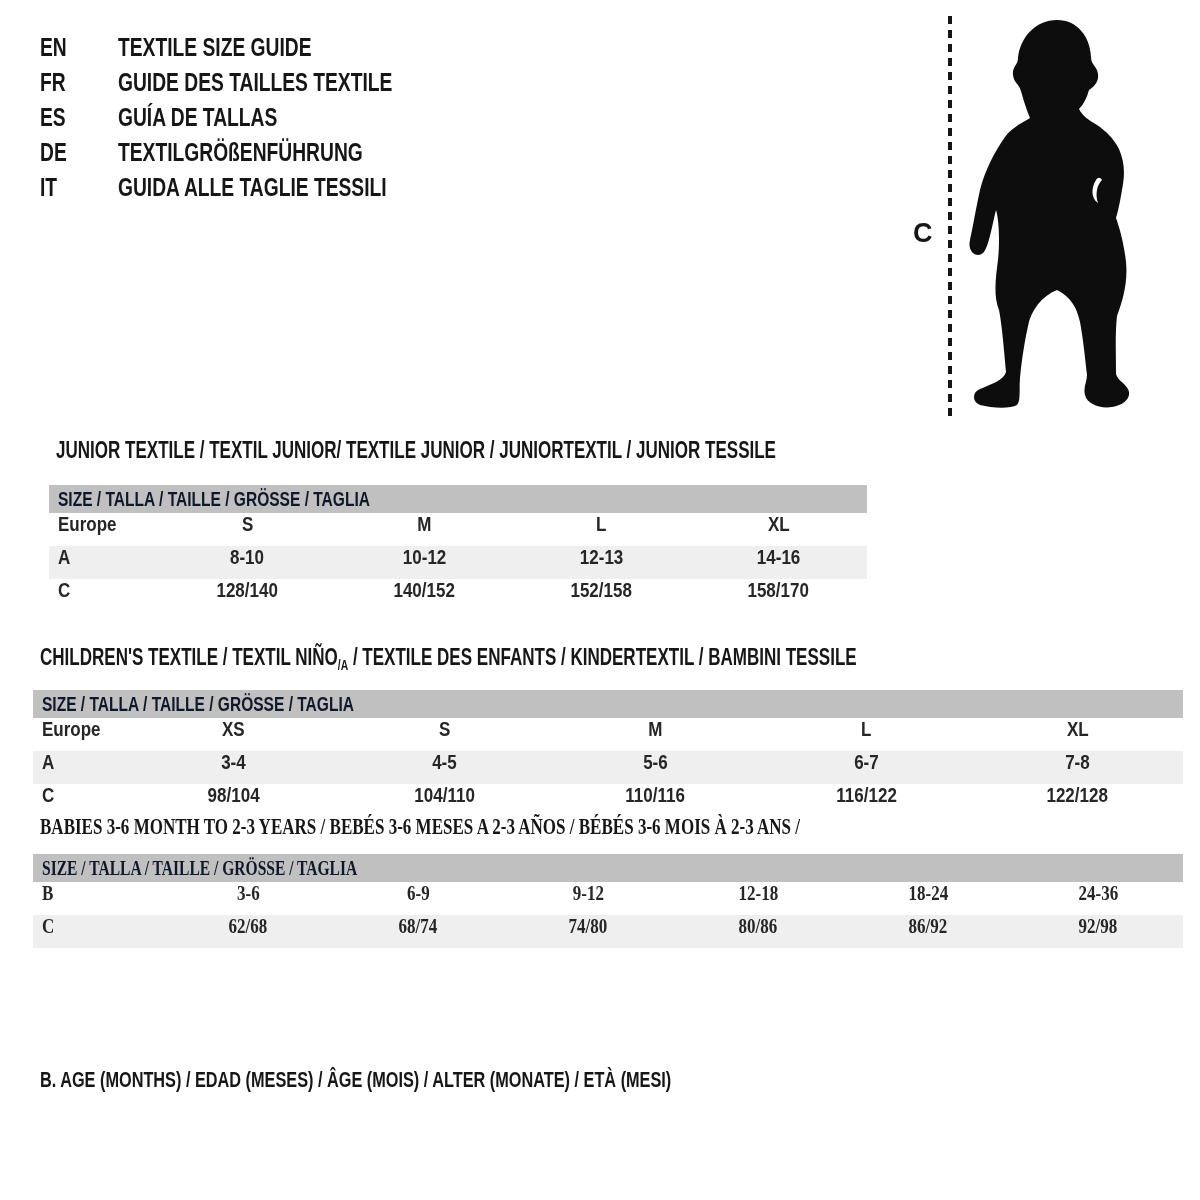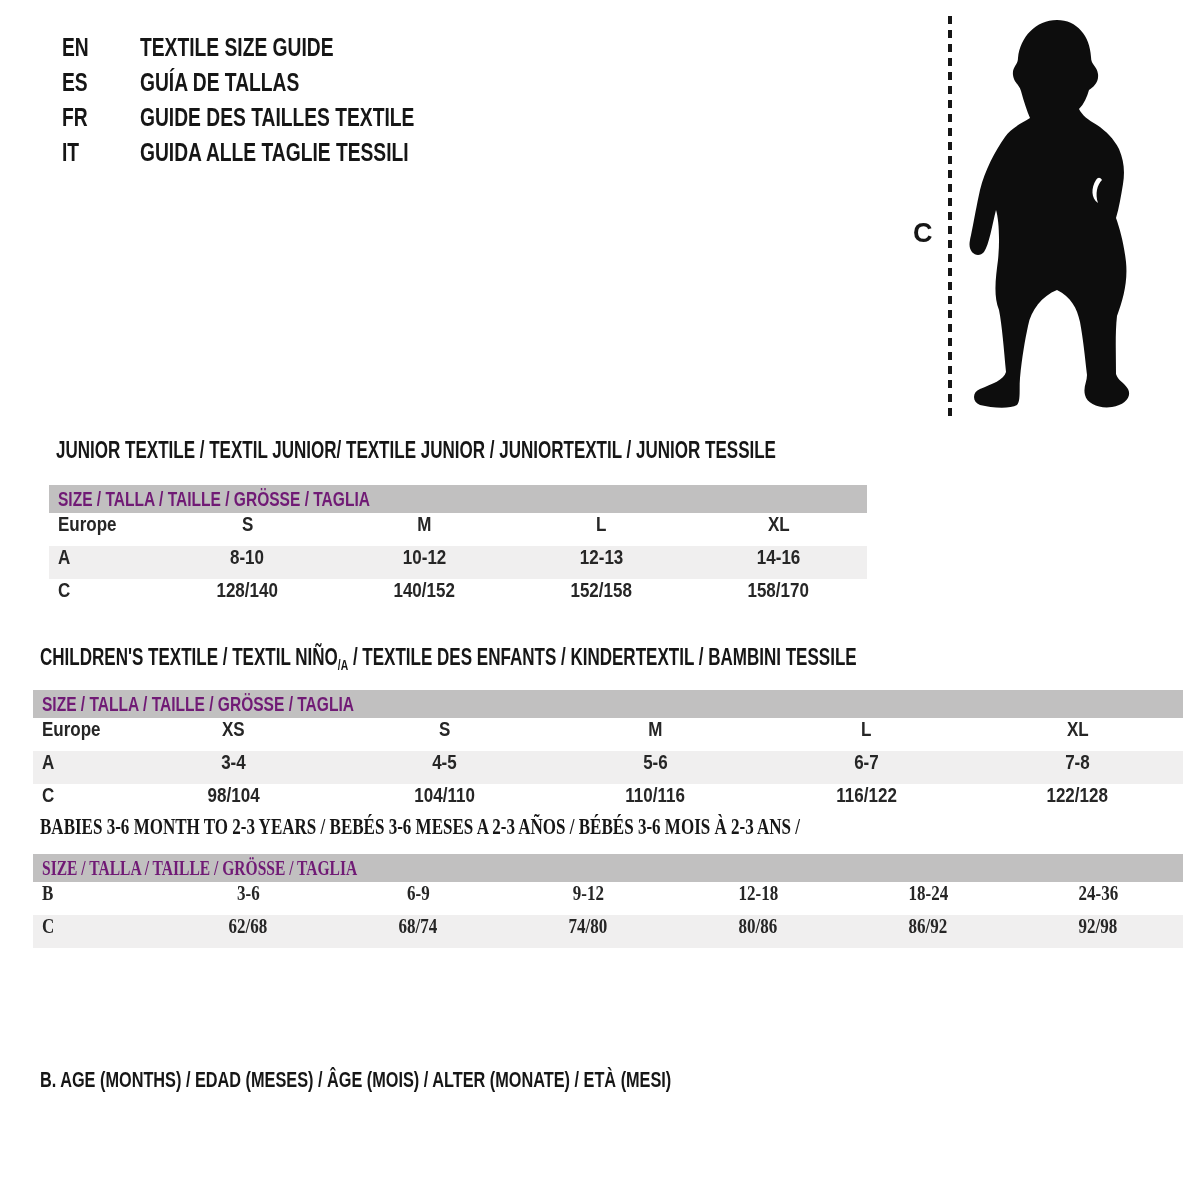--- a/index.html
+++ b/index.html
@@ -7,41 +7,41 @@
   .page{position:absolute;inset:0;background:#ffffff;}
 
   
   .tx{display:inline-block;transform:scaleX(0.74);transform-origin:0 50%;white-space:nowrap;}
   .lx{display:inline-block;transform:scaleX(0.85);transform-origin:0 50%;white-space:nowrap;}
   .cx{display:inline-block;transform:scaleX(0.85);transform-origin:50% 50%;white-space:nowrap;}
 
   
   .langs{position:absolute;left:40px;top:30px;}
   .lang-row{display:flex;height:35px;align-items:center;font-size:26px;font-weight:700;color:#161616;}
-  .lang-row .code{width:78px;margin-left:22px;}
+  .lang-row .code{width:78px;}
 
   
   .dash{position:absolute;left:948px;top:16px;width:4px;height:400px;
         background:repeating-linear-gradient(to bottom,#161616 0 8px,transparent 8px 14px);}
   .measure-c{position:absolute;left:913px;top:218px;font-size:27px;font-weight:700;color:#161616;}
   .kid{position:absolute;left:958px;top:10px;width:185px;height:410px;}
 
   
   .tblsec{position:absolute;left:33px;}
   #t1{top:433px;width:818px;margin-left:16px;}
   #t2{top:641px;width:1150px;}
   #t3{top:809px;width:1150px;font-family:Liberation Serif, serif;}
   .t-title{height:35px;display:flex;align-items:center;padding-left:7px;
            font-size:23px;font-weight:700;color:#161616;}
   .t-title .sub{font-size:14px;vertical-align:-5px;}
   #t1 .tbl{margin-top:17px;}
   #t2 .tbl{margin-top:14px;}
   #t3 .tbl{margin-top:10px;}
   .bar{height:28px;background:#c1c0c0;display:flex;align-items:center;padding-left:9px;
-       font-size:21px;font-weight:700;color:#701a75;}
+       font-size:21px;font-weight:700;color:#0f172a;}
   .trow{display:flex;height:33px;align-items:flex-start;font-size:20px;font-weight:700;color:#262626;}
   .trow.shaded{background:#f0efef;}
   .tlabel{padding-left:9px;box-sizing:border-box;}
   #t1 .tlabel{width:110px;}
   #t2 .tlabel{width:95px;}
   #t3 .tlabel{width:130px;}
   .tcell{flex:1;text-align:center;}
 
   
   .notes{position:absolute;left:40px;top:1062px;}
@@ -51,26 +51,30 @@
 <body>
 
 <div class="page">
 
   <section class="langs">
     <div class="lang-row">
       <span class="code"><span class="tx">EN</span></span>
       <span class="tx">TEXTILE SIZE GUIDE</span>
     </div>
     <div class="lang-row">
+      <span class="code"><span class="tx">FR</span></span>
+      <span class="tx">GUIDE DES TAILLES TEXTILE</span>
+    </div>
+    <div class="lang-row">
       <span class="code"><span class="tx">ES</span></span>
       <span class="tx">GUÍA DE TALLAS</span>
     </div>
     <div class="lang-row">
-      <span class="code"><span class="tx">FR</span></span>
-      <span class="tx">GUIDE DES TAILLES TEXTILE</span>
+      <span class="code"><span class="tx">DE</span></span>
+      <span class="tx">TEXTILGRÖßENFÜHRUNG</span>
     </div>
     <div class="lang-row">
       <span class="code"><span class="tx">IT</span></span>
       <span class="tx">GUIDA ALLE TAGLIE TESSILI</span>
     </div>
   </section>
 
   <div class="dash"></div>
   <div class="measure-c">C</div>
   <svg class="kid" viewBox="0 0 185 410" aria-hidden="true">

